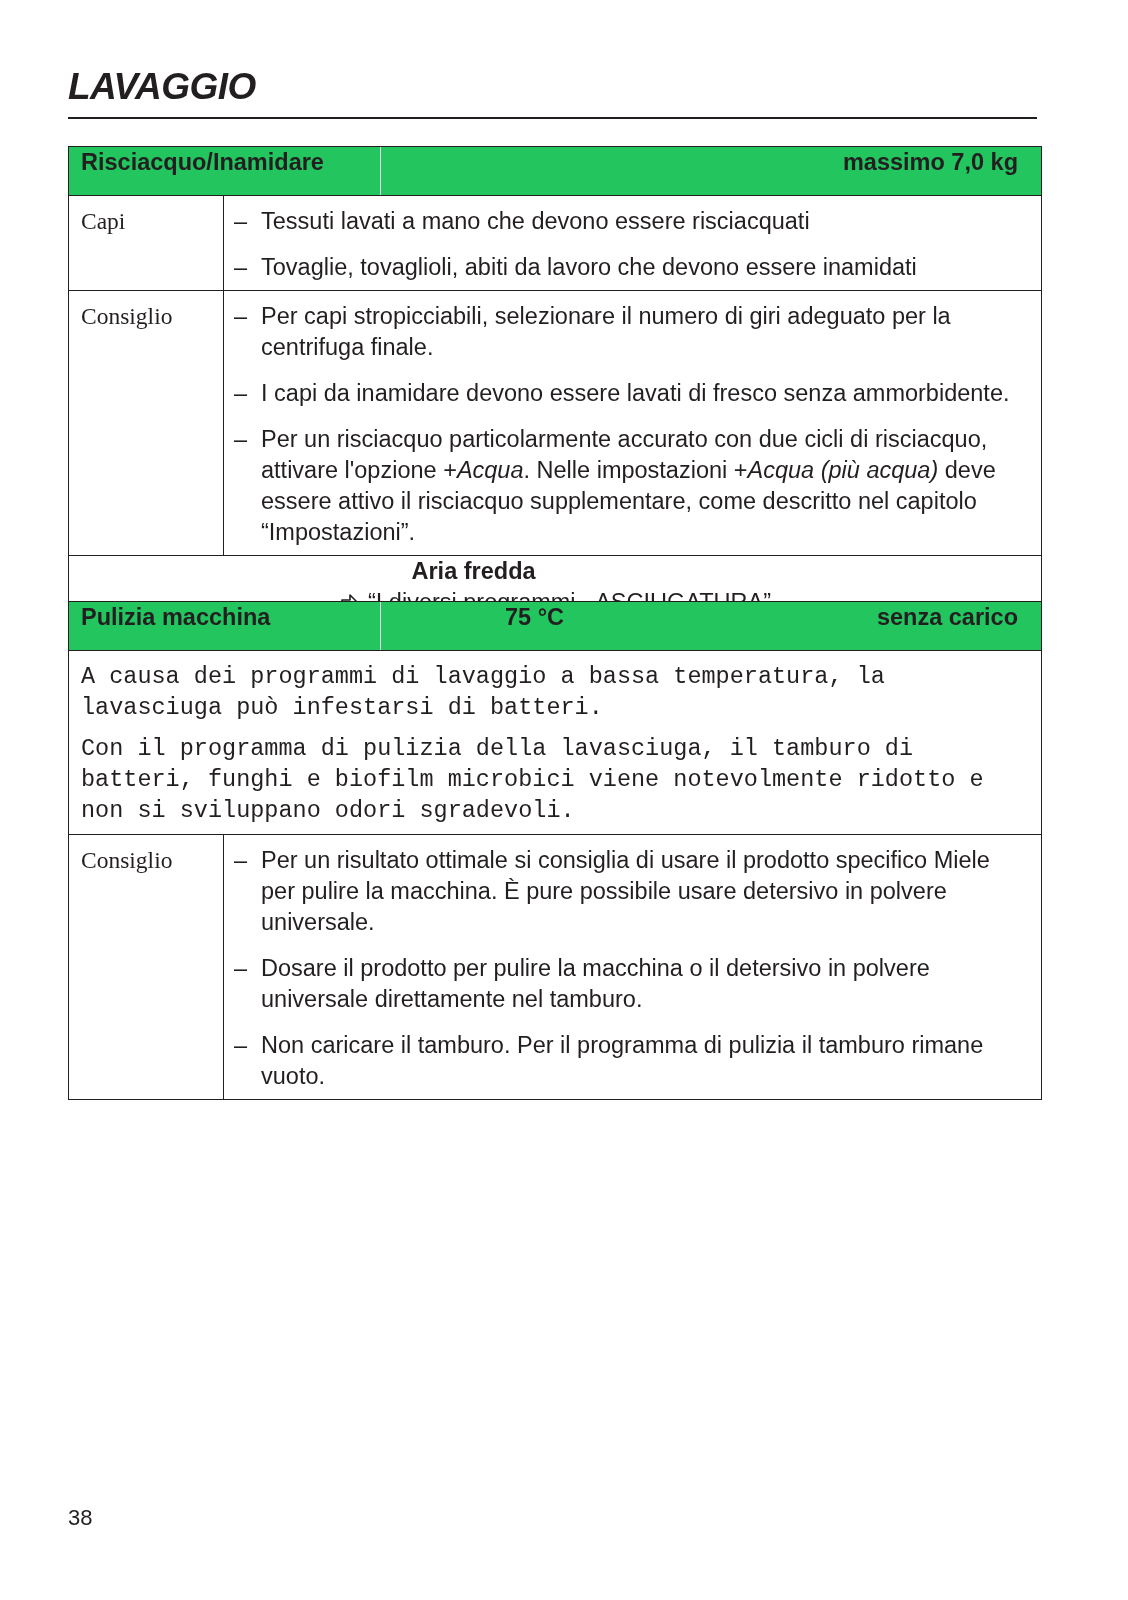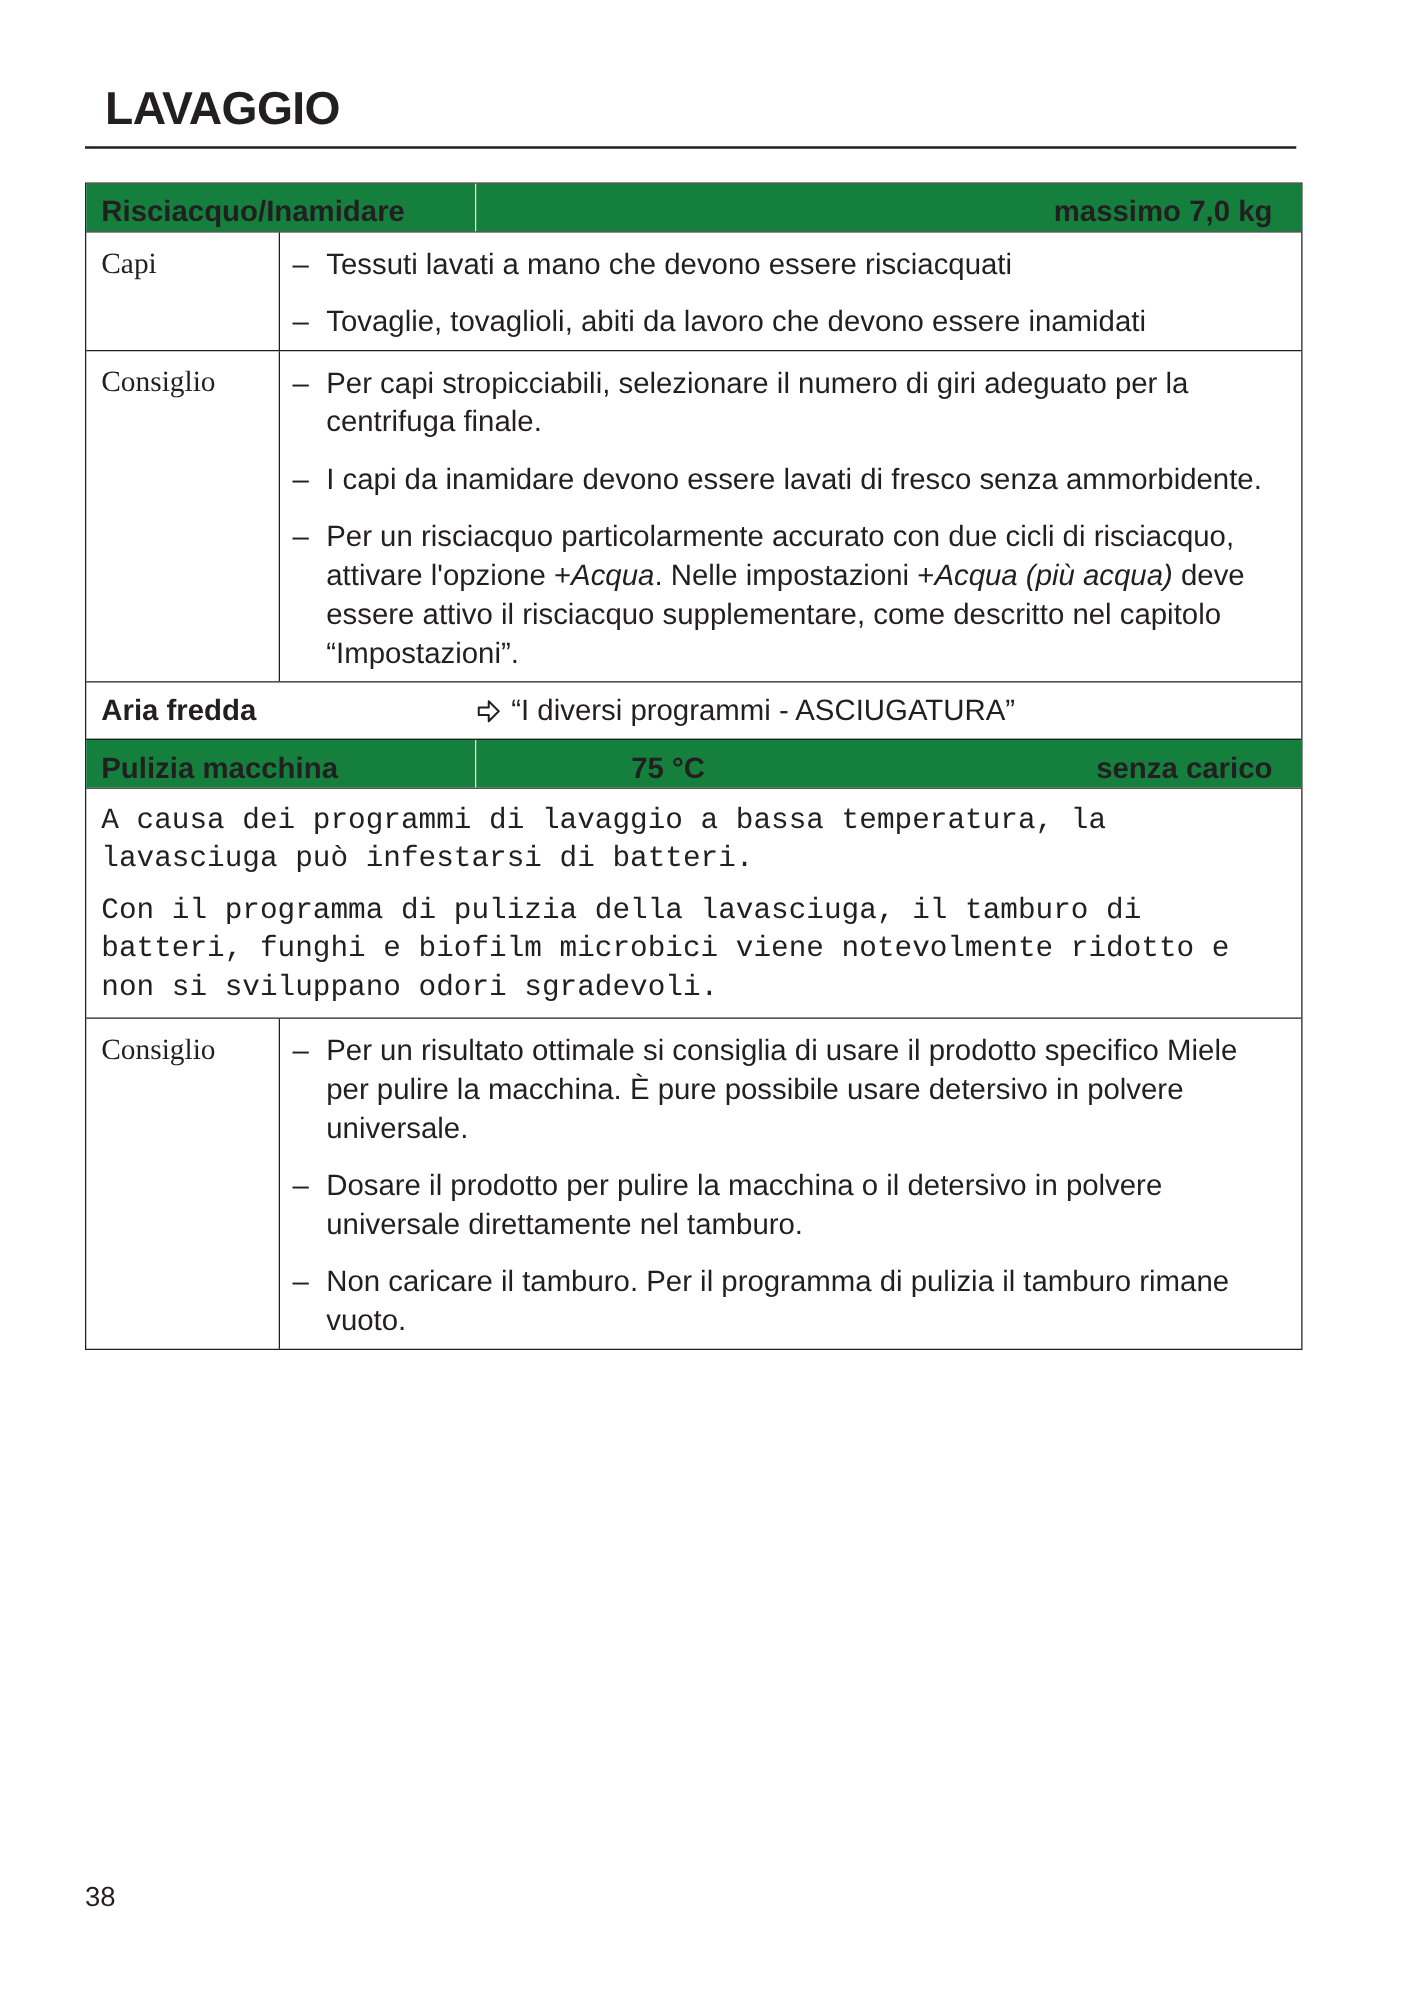--- a/index.html
+++ b/index.html
@@ -1,45 +1,45 @@
 <!DOCTYPE html>
 <html><head>
 <meta charset="utf-8">
 <style>
   html, body { margin: 0; padding: 0; background: #ffffff; }
   body {
     width: 1128px; height: 1600px; position: relative; overflow: hidden;
     font-family: "Liberation Sans", sans-serif; color: #231f20;
   }
   .title {
-    position: absolute; left: 84px; top: 66px;
-    font-size: 37px; font-weight: bold; letter-spacing: -0.5px; margin: 0;
+    position: absolute; left: 68px; top: 66px;
+    font-size: 37px; font-weight: bold; letter-spacing: -0.5px; margin: 0; font-style: italic;
   }
   .title-rule {
     position: absolute; left: 68px; top: 117px; width: 969px; height: 0;
     border-top: 2px solid #231f20;
   }
   .tbl {
     position: absolute; left: 68px; top: 146px; width: 974px;
     border: 1.5px solid #231f20; box-sizing: border-box;
     font-size: 23.5px; line-height: 31px;
   }
   .row { display: flex; border-top: 1.5px solid #231f20; }
   .row:first-child { border-top: none; }
-  .hdr { background: #15803d; font-weight: bold; height: 38px; align-items: flex-end; position: relative; }
+  .hdr { background: #22c55e; font-weight: bold; height: 48px; align-items: flex-start; position: relative; }
   .hdr .sep { position: absolute; left: 311px; top: 0; bottom: 0; width: 1px; background: #e8e8e8; }
   .hdr .l { padding-left: 12px; flex: 1; }
   .hdr .m { position: absolute; left: 436px; }
   .hdr .r { padding-right: 23px; }
   .lab { width: 155px; padding: 10px 0 0 12px; box-sizing: border-box; border-right: 1.5px solid #231f20; flex: none; font-family: Liberation Serif, serif; }
   .cont { flex: 1; padding: 10px 12px 7px 10px; }
   .item { display: flex; margin-bottom: 15px; }
   .item:last-child { margin-bottom: 0; }
   .dash { width: 27px; flex: none; }
-  .ref { height: 45px; align-items: center; }
+  .ref { height: 45px; align-items: center; flex-direction: column; }
   .ref .rl { width: 311px; padding-left: 12px; font-weight: bold; flex: none; box-sizing: border-box; }
   .ref .rr { display: flex; align-items: center; }
   .arrow { width: 22px; height: 22px; margin-right: 7px; }
   .full { display: block; padding: 10px 12px 8px 12px; }
   .full p { margin: 0 0 10px 0; font-family: Liberation Mono, monospace; }
   .full p:last-child { margin-bottom: 0; }
   .pagenum { position: absolute; left: 68px; top: 1505px; font-size: 22px; }
 </style>
 </head>
 <body>

